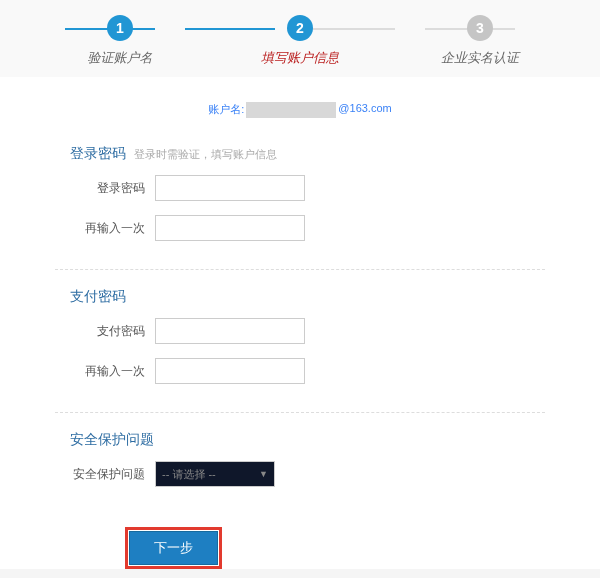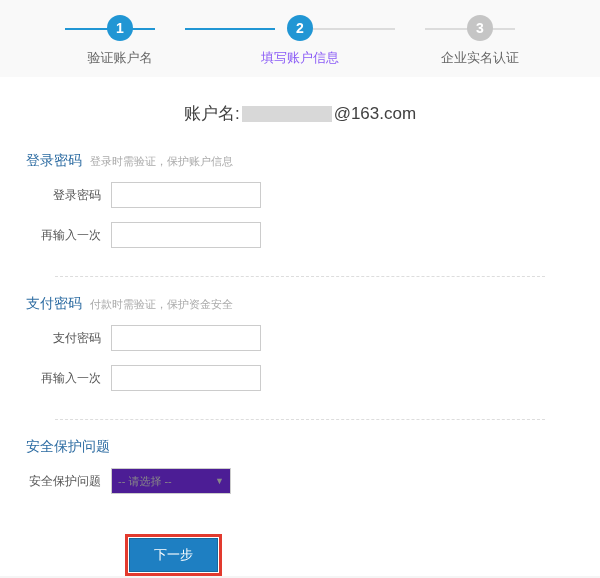--- a/index.html
+++ b/index.html
@@ -44,53 +44,53 @@
     }
     .step-circle.active { background: #2196d4; }
     .step-circle.inactive { background: #c5c5c5; }
     .step-circle.done {
       background: #d0d0d0;
     }
     .step-circle.done svg { width: 14px; height: 14px; }
     .step-label {
       font-size: 13px;
       color: #666;
-    }
-    .step.current .step-label { color: #8b5cf6; }
+      font-style: italic;
+    }
+    .step.current .step-label { color: #b91c1c; }
     .step-line {
       position: absolute;
       top: 28px;
       height: 2px;
       background: #dcdcdc;
       z-index: 1;
     }
     .step-line.l1 { left: 65px; width: 90px; background: #2196d4; }
     .step-line.l2 { left: 185px; width: 90px; background: #2196d4; }
     .step-line.l3 { left: 305px; width: 90px; }
     .step-line.l4 { left: 425px; width: 90px; }
     
     .account-row {
       display: flex;
       justify-content: center;
-      align-items: center;
       padding: 25px 0 15px;
-      font-size: 17px;
-      color: #404040;
+      font-size: 11px;
+      color: #3b82f6;
     }
     .account-row .mask {
       display: inline-block;
       width: 90px;
       height: 16px;
       background: #d8d8d8;
       margin: 0 2px;
     }
     .account-row .domain { font-weight: normal; }
     
     .section {
-      padding: 12px 26px 8px;
+      padding: 12px 70px 8px;
     }
     .section-header {
       display: flex;
       align-items: baseline;
       gap: 8px;
       margin-bottom: 12px;
     }
     .section-title {
       color: #2d6ca2;
       font-size: 14px;
@@ -118,21 +118,21 @@
       border: 1px solid #ccc;
       padding: 0 6px;
       font-size: 12px;
     }
     .form-select {
       width: 120px;
       height: 26px;
       border: 1px solid #ccc;
       font-size: 11px;
       color: #888;
-      background: #4c1d95;
+      background: #0f172a;
       display: inline-flex;
       align-items: center;
       justify-content: space-between;
       padding: 0 6px;
     }
     .form-select .caret { font-size: 9px; color: #888; }
     .divider {
       border: none;
       border-top: 1px dashed #ddd;
       margin: 6px 55px;
@@ -182,38 +182,37 @@
 
   <div class="account-row">
     <span>账户名:</span>
     <span class="mask"></span>
     <span class="domain">@163.com</span>
   </div>
 
   <div class="section">
     <div class="section-header">
       <span class="section-title">登录密码</span>
-      <span class="section-hint">登录时需验证，保护账户信息</span>
+      <span class="section-hint">登录时需验证，填写账户信息</span>
     </div>
     <div class="form-row">
       <span class="form-label">登录密码</span>
       <input type="password" class="form-input" style="">
     </div>
     <div class="form-row">
       <span class="form-label">再输入一次</span>
       <input type="password" class="form-input" style="">
     </div>
   </div>
 
   <hr class="divider">
 
   <div class="section">
     <div class="section-header">
       <span class="section-title">支付密码</span>
-      <span class="section-hint">付款时需验证，保护资金安全</span>
     </div>
     <div class="form-row">
       <span class="form-label">支付密码</span>
       <input type="password" class="form-input" style="">
     </div>
     <div class="form-row">
       <span class="form-label">再输入一次</span>
       <input type="password" class="form-input" style="">
     </div>
   </div>

